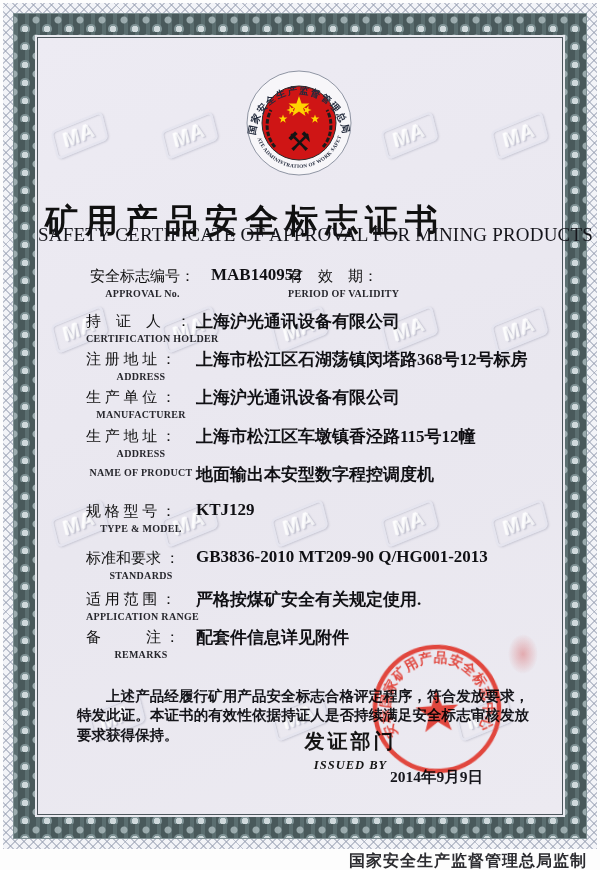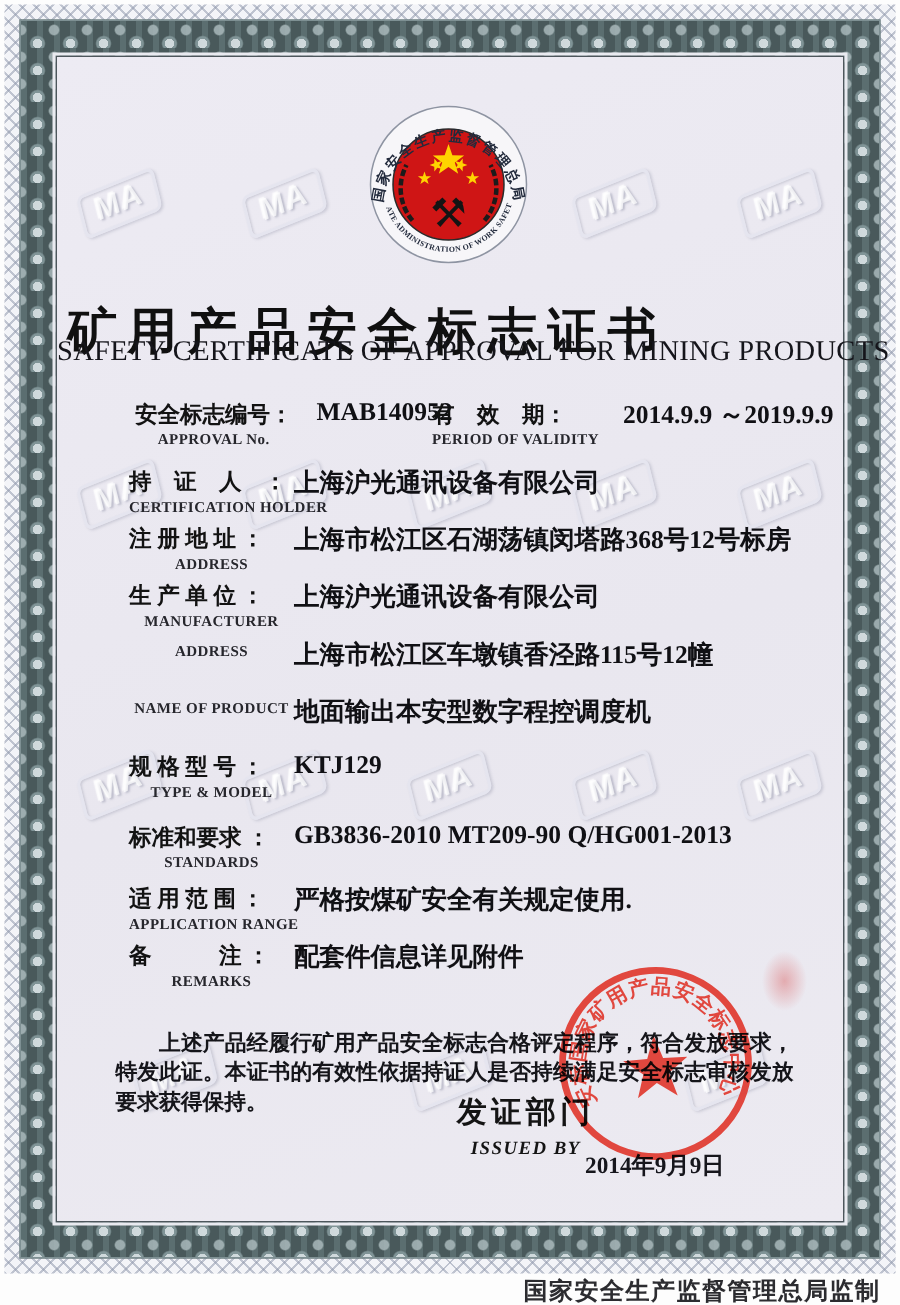--- a/index.html
+++ b/index.html
@@ -62,21 +62,21 @@
     position:absolute;top:139px;left:0;right:0;text-align:left;
     font-size:33px;font-weight:bold;letter-spacing:7px;text-indent:7px;
     color:#101010;white-space:nowrap;
   }
   .subtitle{
     position:absolute;top:186px;left:0;right:0;text-align:right;
     font-size:19px;font-weight:normal;letter-spacing:.2px;color:#15151b;white-space:nowrap;
   }
 
   
-  .zh{display:block;font-size:15px;font-weight:bold;white-space:nowrap;color:#121212;}
+  .zh{display:block;font-size:15px;font-weight:normal;white-space:nowrap;color:#121212;}
   .en{display:block;font-size:10px;font-weight:bold;letter-spacing:.3px;margin-top:2px;color:#26262c;white-space:nowrap;text-align:center;}
   .fvalue{font-size:17px;font-weight:bold;white-space:nowrap;margin-top:-2px;color:#101014;}
 
   .hfield{position:absolute;top:229px;display:flex;align-items:flex-start;}
   .hfield .fvalue{margin-left:16px;}
   .hfield-approval{left:52px;}
   .hfield-validity{left:250px;}
 
   .field{position:absolute;left:48px;display:flex;align-items:flex-start;}
   .flabel{width:110px;flex:0 0 110px;}
@@ -180,21 +180,20 @@
           <span class="zh">安全标志编号：</span>
           <span class="en">APPROVAL No.</span>
         </div>
         <div class="fvalue">MAB140952</div>
       </div>
       <div class="hfield hfield-validity">
         <div class="flabel" style="flex:0 0 auto;width:auto;">
           <span class="zh">有　效　期：</span>
           <span class="en">PERIOD OF VALIDITY</span>
         </div>
-        <div class="fvalue">2014.9.9 ～2019.9.9</div>
       </div>
 
       <div class="field r1">
         <div class="flabel">
           <span class="zh">持　证　人　：</span>
           <span class="en">CERTIFICATION HOLDER</span>
         </div>
         <div class="fvalue">上海沪光通讯设备有限公司</div>
       </div>
       <div class="field r2">
@@ -206,20 +205,21 @@
       </div>
       <div class="field r3">
         <div class="flabel">
           <span class="zh">生 产 单 位 ：</span>
           <span class="en">MANUFACTURER</span>
         </div>
         <div class="fvalue">上海沪光通讯设备有限公司</div>
       </div>
       <div class="field r4">
         <div class="flabel">
+          <span class="zh">生 产 地 址 ：</span>
           <span class="en">ADDRESS</span>
         </div>
         <div class="fvalue">上海市松江区车墩镇香泾路115号12幢</div>
       </div>
       <div class="field r5">
         <div class="flabel">
           <span class="en">NAME OF PRODUCT</span>
         </div>
         <div class="fvalue">地面输出本安型数字程控调度机</div>
       </div>

